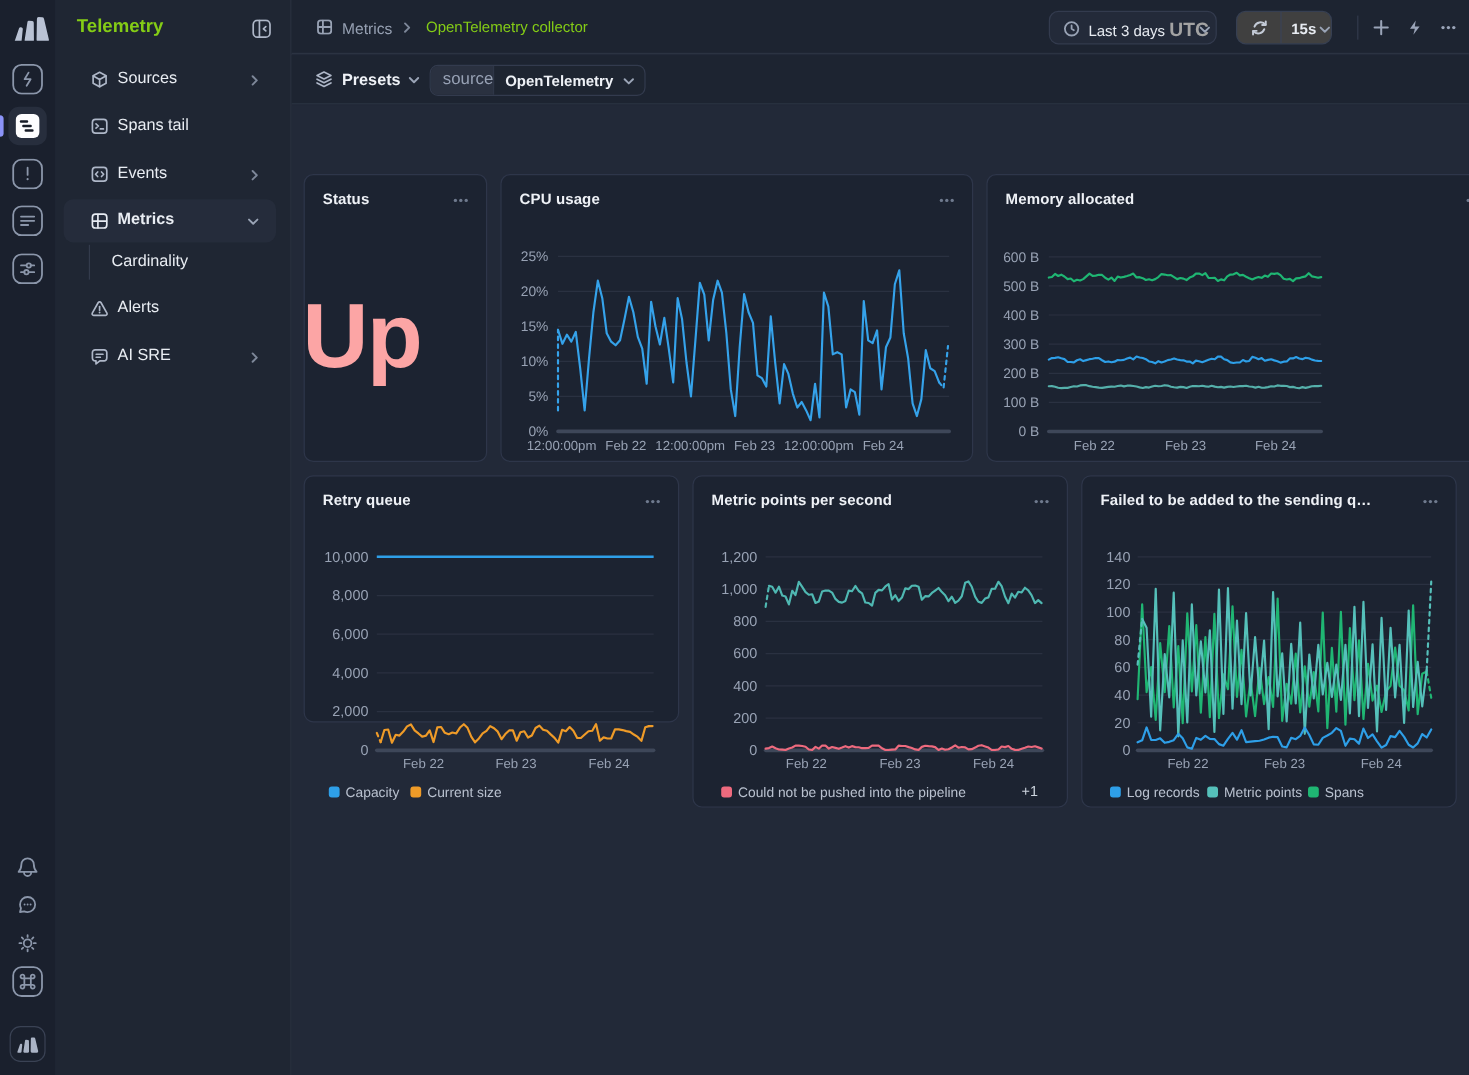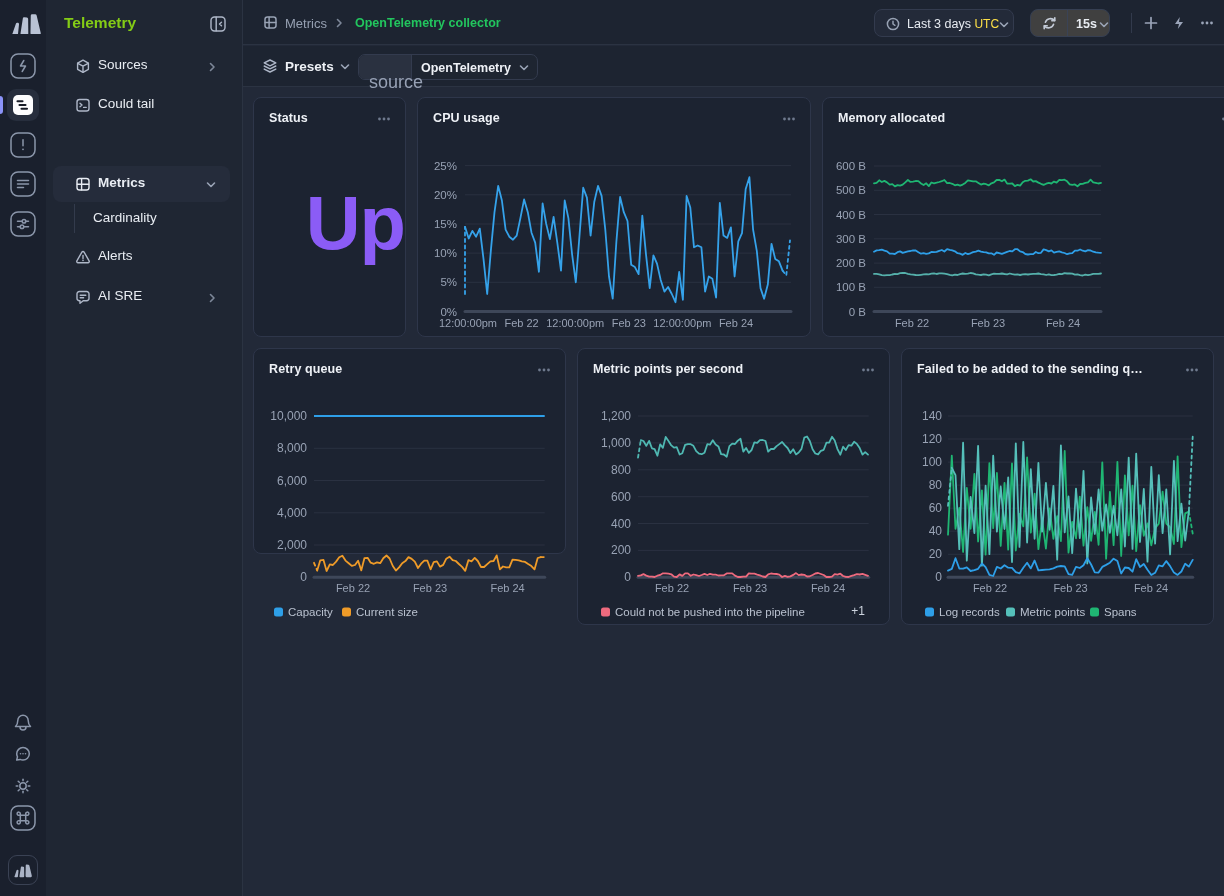--- a/index.html
+++ b/index.html
@@ -5,21 +5,21 @@
   font-family:"Liberation Sans", sans-serif; -webkit-font-smoothing:antialiased; }
 .abs { position:absolute; }
 #rail { position:absolute; left:0; top:0; width:46px; height:896px; background:#1a202d; }
 #sidebar { position:absolute; left:46px; top:0; width:197px; height:896px; background:#1f2633;
   border-right:1px solid #2b3342; }
 #topbar { position:absolute; left:243px; top:0; width:981px; height:45px; background:#1d2431;
   border-bottom:1px solid #2b3342; }
 #toolbar { position:absolute; left:243px; top:46px; width:981px; height:41px; background:#1d2431;
   border-bottom:1px solid #2b3342; }
 #content { position:absolute; left:243px; top:88px; width:981px; height:808px; background:#222938; }
-.card { position:absolute; background:#1c2331; border:1px solid #2e364a; border-radius:8px; }
+.card { position:absolute; background:#1c2331; border:1px solid #2e364a; border-radius:8px;margin-top:48px; }
 .ctitle { position:absolute; left:15px; top:13px; font-size:12.5px; font-weight:bold; color:#eef1f6;
   letter-spacing:.1px; white-space:nowrap; overflow:hidden; }
 .navitem { position:absolute; left:7px; width:177px; height:36px; border-radius:8px; }
 .navtxt { position:absolute; left:45px; top:9px; font-size:13.5px; font-weight:500; color:#e9edf3; }
 .navic { position:absolute; left:22px; top:10px; }
 .navchev { position:absolute; right:14px; top:14px; }
 svg { display:block; }
 text { font-family:"Liberation Sans", sans-serif; }
 </style></head><body>
 
@@ -106,21 +106,31 @@
     <div class="navtxt">Sources</div>
     <svg class="navchev" width="7" height="10">
         <path d="M1.5 1.5 5 5 1.5 8.5" stroke="#7d8799" stroke-width="1.6" fill="none" stroke-linecap="round" stroke-linejoin="round"></path>
       </svg>
   </div>
   <div class="navitem" style="top:87px">
     <svg class="navic" width="16" height="16">
         <rect x="2" y="2.5" width="12" height="11.5" rx="2.6" stroke="#aeb7c8" stroke-width="1.4" fill="none" stroke-linecap="round" stroke-linejoin="round"></rect>
         <path d="M5 6.2l2 1.8-2 1.8M8.6 10.4h2.6" stroke="#aeb7c8" stroke-width="1.4" fill="none" stroke-linecap="round" stroke-linejoin="round"></path>
       </svg>
-    <div class="navtxt">Could tail</div>
+    <div class="navtxt">Spans tail</div>
+  </div>
+  <div class="navitem" style="top:127px">
+    <svg class="navic" width="16" height="16">
+        <rect x="2" y="2.5" width="12" height="11.5" rx="2.6" stroke="#aeb7c8" stroke-width="1.4" fill="none" stroke-linecap="round" stroke-linejoin="round"></rect>
+        <path d="M6.4 6.3 4.6 8.2l1.8 1.9M9.6 6.3l1.8 1.9-1.8 1.9" stroke="#aeb7c8" stroke-width="1.4" fill="none" stroke-linecap="round" stroke-linejoin="round"></path>
+      </svg>
+    <div class="navtxt">Events</div>
+    <svg class="navchev" width="7" height="10">
+        <path d="M1.5 1.5 5 5 1.5 8.5" stroke="#7d8799" stroke-width="1.6" fill="none" stroke-linecap="round" stroke-linejoin="round"></path>
+      </svg>
   </div>
   <div class="navitem" style="top:166px;background:#252c3b">
     <svg class="navic" width="16" height="16">
         <rect x="2" y="2.5" width="12" height="11.5" rx="2.6" stroke="#e8ecf3" stroke-width="1.4" fill="none" stroke-linecap="round" stroke-linejoin="round"></rect>
         <path d="M6.6 2.8v11M2.3 8.2h11.4" stroke="#e8ecf3" stroke-width="1.4" fill="none" stroke-linecap="round" stroke-linejoin="round"></path>
       </svg>
     <div class="navtxt" style="font-weight:bold">Metrics</div>
     <svg class="navchev" style="top:15px" width="10" height="8">
         <path d="M1.5 2 5 5.5 8.5 2" stroke="#9aa4b6" stroke-width="1.6" fill="none" stroke-linecap="round" stroke-linejoin="round"></path>
       </svg>
@@ -149,28 +159,28 @@
 
 <div id="topbar">
   <svg class="abs" style="left:21px;top:16px" width="13" height="13">
       <rect x="1" y="1" width="11" height="11" rx="2.4" stroke="#98a2b4" stroke-width="1.5" fill="none" stroke-linecap="round" stroke-linejoin="round"></rect>
       <path d="M5.1 1.2v10.6M1.2 6.5h10.6" stroke="#98a2b4" stroke-width="1.5" fill="none" stroke-linecap="round" stroke-linejoin="round"></path>
     </svg>
   <div class="abs" style="left:42px;top:16px;font-size:13px;font-weight:500;color:#96a0b2">Metrics</div>
   <svg class="abs" style="left:93px;top:18px" width="7" height="10">
       <path d="M1.5 1.5 5 5 1.5 8.5" stroke="#7d8799" stroke-width="1.6" fill="none" stroke-linecap="round" stroke-linejoin="round"></path>
     </svg>
-  <div class="abs" style="left:112px;top:16px;font-size:12.5px;font-weight:bold;color:#22c55e">OpenTelemetry collector</div>
+  <div class="abs" style="left:112px;top:16px;font-size:12.5px;font-weight:normal;color:#84cc16">OpenTelemetry collector</div>
 
   <div class="abs" style="left:631px;top:9px;width:140px;height:28px;background:#232a39;border:1px solid #333b4e;border-radius:8px">
     <svg class="abs" style="left:11px;top:6.5px" width="14" height="14">
         <circle cx="7" cy="7" r="5.6" stroke="#98a2b4" stroke-width="1.5" fill="none" stroke-linecap="round" stroke-linejoin="round"></circle>
         <path d="M7 4.2V7l1.9 1.3" stroke="#98a2b4" stroke-width="1.5" fill="none" stroke-linecap="round" stroke-linejoin="round"></path>
       </svg>
-    <div class="abs" style="left:32px;top:7px;font-size:12.5px;font-weight:500;color:#e8ecf2">Last 3 days <span style="color:#fde047;font-weight:normal;font-size:12px">UTC</span></div>
+    <div class="abs" style="left:32px;top:7px;font-size:12.5px;font-weight:500;color:#e8ecf2">Last 3 days <span style="color:#a3a3a3;font-weight:bold;font-size:16px">UTC</span></div>
     <svg class="abs" style="left:124px;top:11px" width="10" height="8">
         <path d="M1.5 2 5 5.5 8.5 2" stroke="#9aa4b6" stroke-width="1.6" fill="none" stroke-linecap="round" stroke-linejoin="round"></path>
       </svg>
   </div>
   <div class="abs" style="left:787px;top:9px;width:80px;height:28px;background:#404040;border:1px solid #363f52;border-radius:8px">
     <svg class="abs" style="left:11px;top:6px" width="15" height="15">
         <path d="M12.6 4.5A5.4 5.4 0 0 0 3.4 6.2M2.4 10a5.4 5.4 0 0 0 9.2-1.7" stroke="#c3cad6" stroke-width="1.6" fill="none" stroke-linecap="round" stroke-linejoin="round"></path>
         <path d="M12.8 1.8v3h-3M2.2 12.7v-3h3" stroke="#c3cad6" stroke-width="1.6" fill="none" stroke-linecap="round" stroke-linejoin="round"></path>
       </svg>
     <div class="abs" style="left:36px;top:0;width:1px;height:26px;background:#3a4356"></div>
@@ -197,38 +207,38 @@
   <svg class="abs" style="left:19px;top:12px" width="16" height="16">
       <path d="m8 2 5.8 2.9L8 7.8 2.2 4.9z" stroke="#aeb7c8" stroke-width="1.4" fill="none" stroke-linecap="round" stroke-linejoin="round"></path>
       <path d="m2.2 8 5.8 2.9L13.8 8M2.2 11.1 8 14l5.8-2.9" stroke="#aeb7c8" stroke-width="1.4" fill="none" stroke-linecap="round" stroke-linejoin="round"></path>
     </svg>
   <div class="abs" style="left:42px;top:13px;font-size:13.5px;font-weight:bold;color:#eef1f6">Presets</div>
   <svg class="abs" style="left:97px;top:17px" width="10" height="8">
       <path d="M1.5 2 5 5.5 8.5 2" stroke="#9aa4b6" stroke-width="1.6" fill="none" stroke-linecap="round" stroke-linejoin="round"></path>
     </svg>
   <div class="abs" style="left:115px;top:8px;width:180px;height:26px;border:1px solid #333b4e;border-radius:7px;background:#1e2531">
     <div class="abs" style="left:0;top:0;width:53px;height:24px;background:#2a3140;border-radius:6px 0 0 6px;border-right:1px solid #333b4e">
-      <div class="abs" style="left:10px;top:17px;font-size:18px;color:#97a1b4">source</div>
+      <div class="abs" style="left:10px;top:2px;font-size:14px;color:#97a1b4">source</div>
     </div>
     <div class="abs" style="left:62px;top:5.5px;font-size:12.5px;font-weight:bold;color:#eef1f6">OpenTelemetry</div>
     <svg class="abs" style="left:160px;top:9px" width="10" height="8">
         <path d="M1.5 2 5 5.5 8.5 2" stroke="#9aa4b6" stroke-width="1.6" fill="none" stroke-linecap="round" stroke-linejoin="round"></path>
       </svg>
   </div>
 </div>
 
 <div id="content">
   <div class="card" style="left:10px;top:9px;width:153px;height:240px">
     <div class="ctitle">Status</div>
     <svg class="abs" style="right:12px;top:16px" width="18" height="10">
         <circle cx="4.5" cy="5" r="1.4" fill="#6f7a8e"></circle>
         <circle cx="9.0" cy="5" r="1.4" fill="#6f7a8e"></circle>
         <circle cx="13.5" cy="5" r="1.4" fill="#6f7a8e"></circle>
       </svg>
-    <div class="abs" style="left:-2px;top:81px;width:153px;text-align:right;font-size:76px;font-weight:bold;color:#8b5cf6;letter-spacing:-1px">Up</div>
+    <div class="abs" style="left:-2px;top:91px;width:153px;text-align:left;font-size:76px;font-weight:bold;color:#fca5a5;letter-spacing:-1px">Up</div>
   </div>
 
   <div class="card" style="left:174px;top:9px;width:394px;height:240px">
     <div class="ctitle">CPU usage</div>
     <svg class="abs" style="right:12px;top:16px" width="18" height="10">
         <circle cx="4.5" cy="5" r="1.4" fill="#6f7a8e"></circle>
         <circle cx="9.0" cy="5" r="1.4" fill="#6f7a8e"></circle>
         <circle cx="13.5" cy="5" r="1.4" fill="#6f7a8e"></circle>
       </svg>
     <svg class="abs" style="left:0;top:0" width="392" height="238" viewBox="0 0 392 238">

